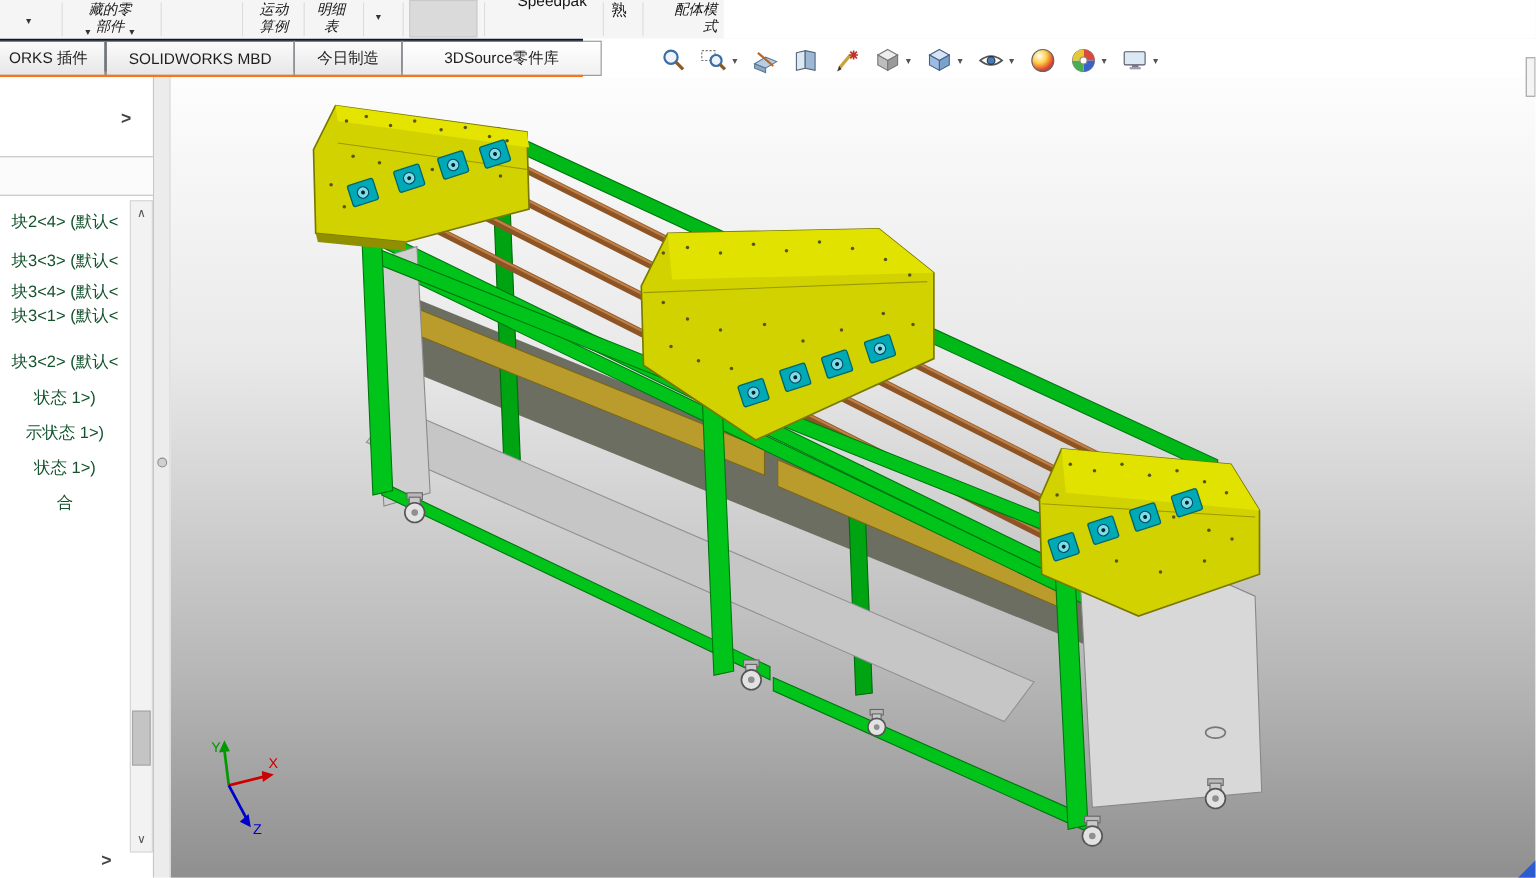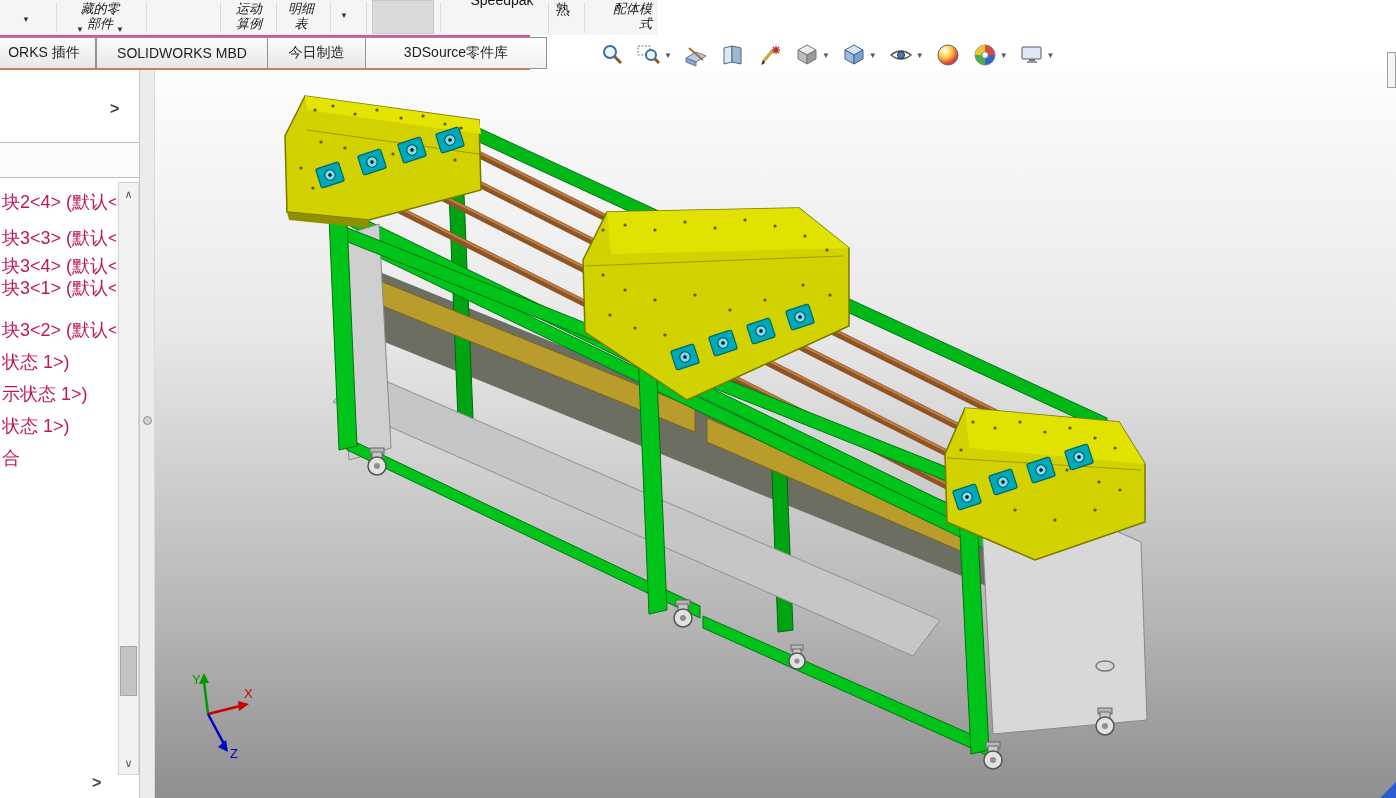--- a/index.html
+++ b/index.html
@@ -11,39 +11,39 @@
   
   #ribbon { left:0; top:0; width:1396px; height:35px; background:#f5f5f6; overflow:hidden; }
   #ribbon-white { left:658px; top:0; width:738px; height:35px; background:#ffffff; }
   .rsep { top:2px; width:1px; height:31px; background:#dcdcdc; }
   .rbtn { font-size:13px; line-height:15px; color:#141414; text-align:center; cursor:default; }
   .rbtn .l { display:block; white-space:nowrap;font-style:italic; }
   .rcaret { font-size:8px; color:#333; line-height:8px; }
   .rdisabled { background:#dadada; border:1px solid #c9c9c9; }
 
   
-  #tabbar { left:0; top:35px; width:530px; height:35px; background:#ec4899; border-bottom:5px solid #f97316; }
+  #tabbar { left:0; top:35px; width:530px; height:35px; background:#0f172a; border-bottom:5px solid #f97316; }
   .tab { top:2px; height:32px; background:linear-gradient(#fbfbfb,#e7e7e7); border:1px solid #8f9396;
          font-size:14px; color:#1e1e1e; display:flex; align-items:center; justify-content:center; white-space:nowrap; }
   .tab.active { background:linear-gradient(#ffffff,#f1f1f1); }
   #hudstrip { left:530px; top:35px; width:866px; height:35px; background:#ffffff; }
 
   
   #hud { left:598px; top:41px; height:28px; display:flex; align-items:center; gap:9px; }
   .hbtn { display:flex; align-items:center; gap:2px; padding:1px; cursor:default; }
   .hcaret { font-size:8px; color:#555; }
 
   
   #leftpanel { left:0; top:70px; width:140px; height:728px; background:#ffffff; border-right:1px solid #c6c6c6; }
   .chev { color:#444; font-size:16px; font-weight:bold; cursor:default; }
   #panel-expand { left:110px; top:30px; }
   #tree-header-box { left:0; top:72px; width:139px; height:36px; background:#fbfbfb;
                      border-top:1px solid #c2c2c2; border-bottom:1px solid #c2c2c2; }
-  .tree-item { left:2px; width:114px; height:32px; line-height:32px; font-size:18px; color:#be185d;
-               white-space:nowrap; overflow:hidden; cursor:default; }
+  .tree-item { left:2px; width:114px; height:32px; line-height:32px; font-size:15px; color:#14532d;
+               white-space:nowrap; overflow:hidden; cursor:default;text-align:center; }
   #vscroll { left:118px; top:112px; width:21px; height:593px; background:#f2f2f2; border:1px solid #d4d4d4; }
   .sbbtn { left:0; width:19px; height:22px; text-align:center; color:#555; font-size:11px; line-height:22px; cursor:default; }
   #sb-up { top:0; }
   #sb-down { bottom:0; }
   #sbthumb { left:1px; top:463px; width:17px; height:50px; background:#c4c4c4; border:1px solid #a6a6a6; }
   #panel-bottom-chevron { left:92px; top:704px; }
 
   
   #splitter { left:140px; top:70px; width:15px; height:728px; background:#ececec; border-right:1px solid #d8d8d8; }
   #splitter-handle { left:3px; top:346px; width:9px; height:9px; border-radius:50%；; border-radius:50%; background:#d0d0d0; border:1px solid #8f8f8f; }

